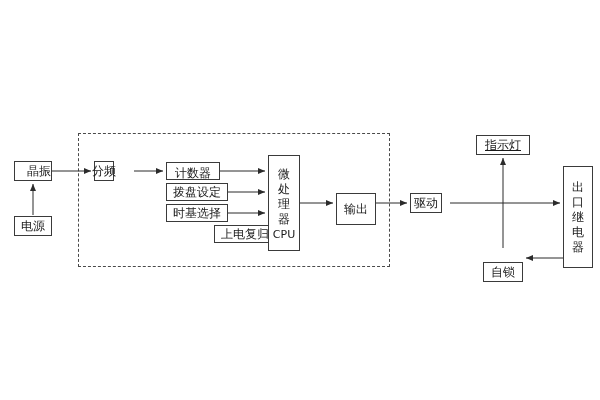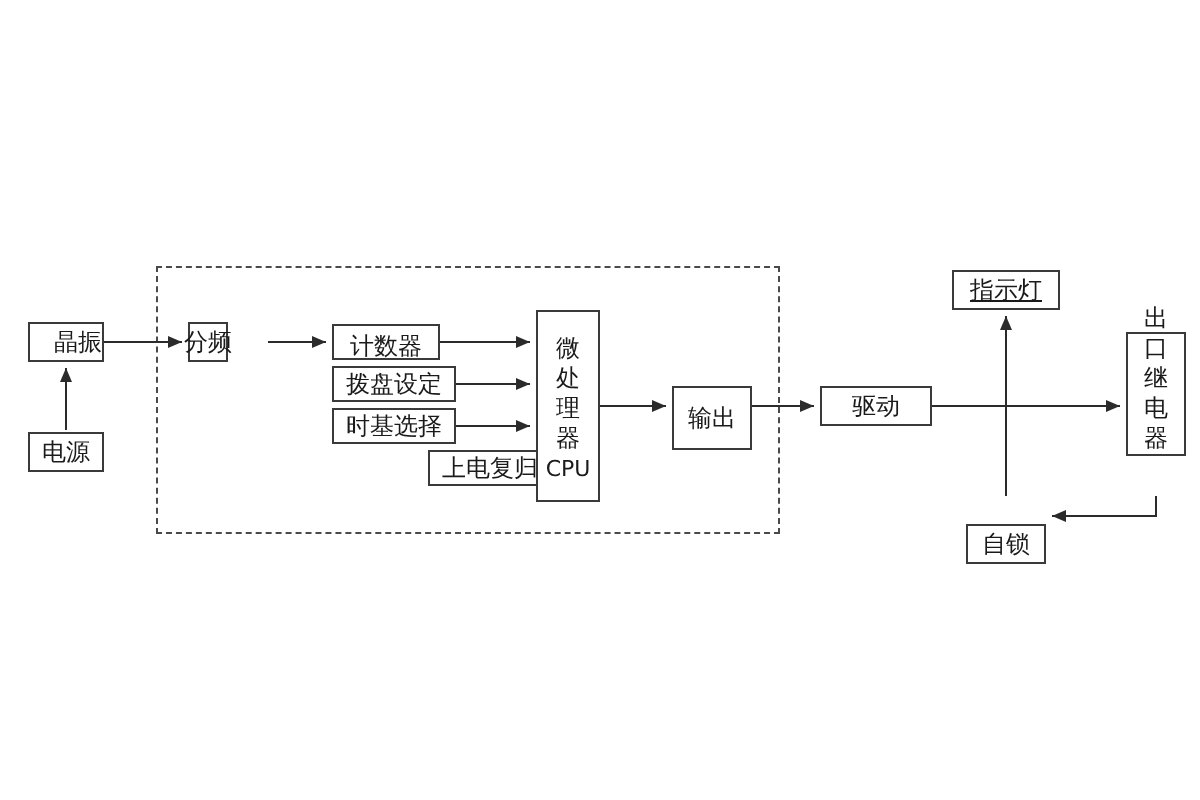--- a/index.html
+++ b/index.html
@@ -80,29 +80,29 @@
 
   <div class="box vbox" style="left:268px;top:155px;width:32px;height:96px;">
     <span class="vtext">微处理器</span>
     <span class="entext">CPU</span>
   </div>
 
   <div class="box" style="left:336px;top:193px;width:40px;height:32px;">
     <span>输出</span>
   </div>
 
-  <div class="box" style="left:410px;top:193px;width:56px;height:20px;">
+  <div class="box" style="left:410px;top:193px;width:32px;height:20px;">
     <span>驱动</span>
   </div>
 
   <div class="box" style="left:476px;top:135px;width:54px;height:20px;text-decoration:underline;">
     <span>指示灯</span>
   </div>
 
-  <div class="box vbox" style="left:563px;top:166px;width:30px;height:62px;justify-content:flex-end;">
+  <div class="box vbox" style="left:563px;top:166px;width:30px;height:102px;">
     <span class="vtext">出口继电器</span>
   </div>
 
   <div class="box" style="left:483px;top:248px;width:40px;height:20px;margin-top:14px;">
     <span>自锁</span>
   </div>
 
 </div>
 
 </body></html>

